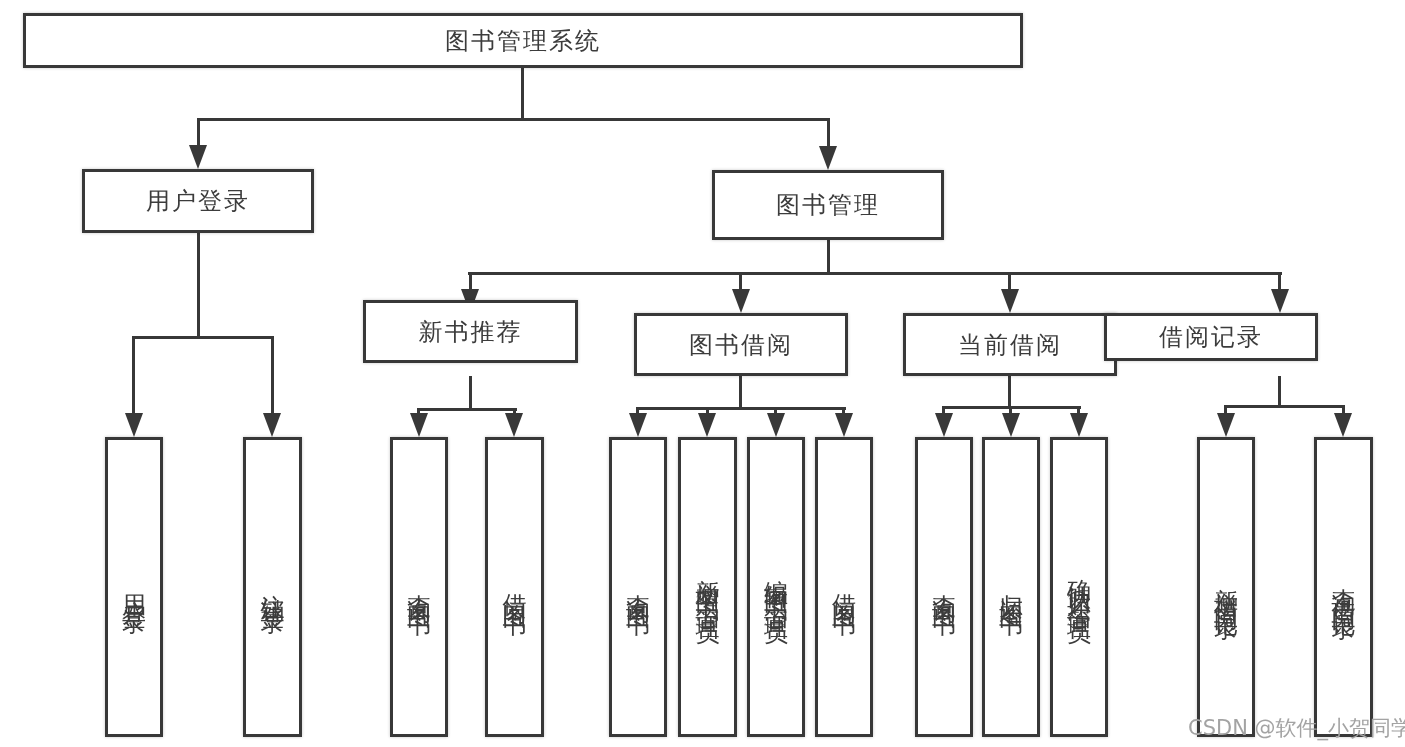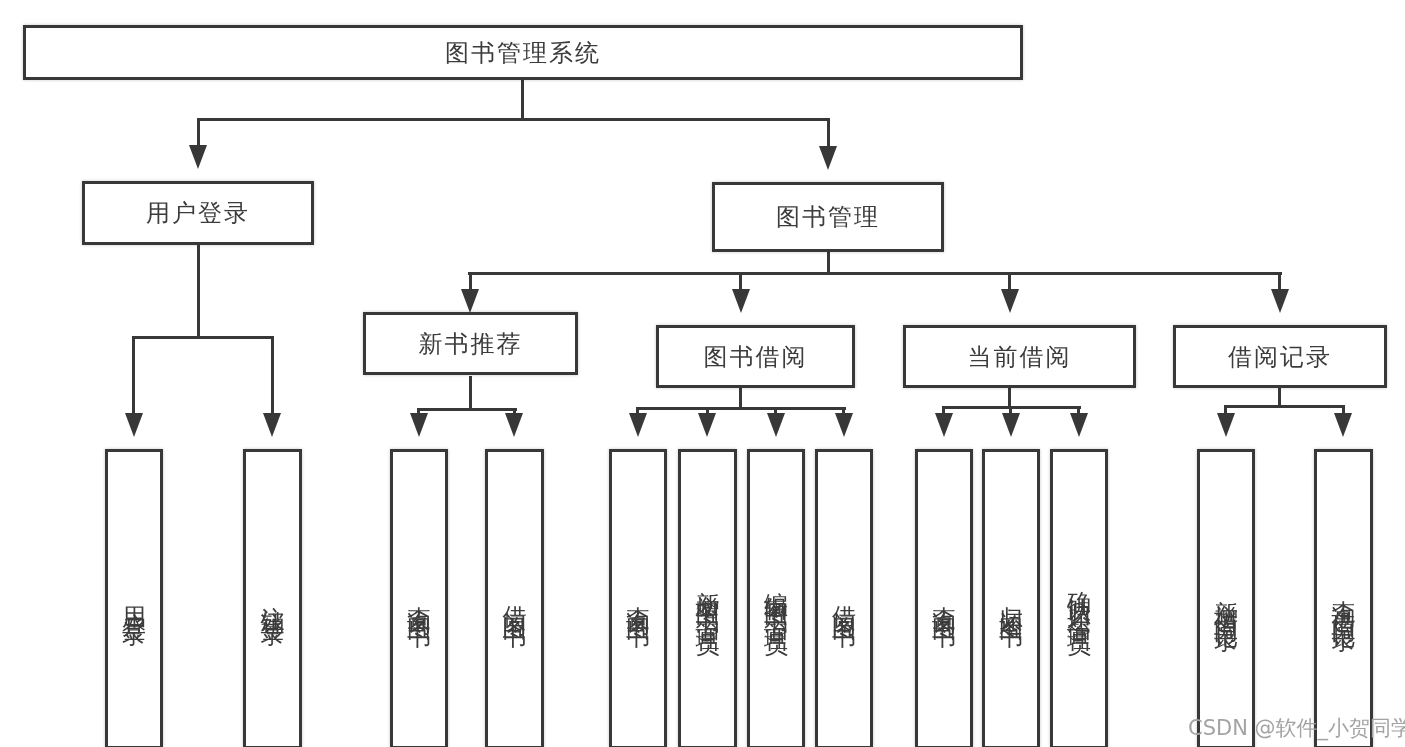--- a/index.html
+++ b/index.html
@@ -15,21 +15,20 @@
   }
   .node {
     position: absolute;
     background: #ffffff;
     border: 3px solid #383838;
     display: flex;
     align-items: center;
     justify-content: center;
     box-shadow: 0 0 3px rgba(0,0,0,0.22);
     z-index: 2;
-    margin-top: 12px;
   }
   .node.h {
     font-size: 24px;
     letter-spacing: 2px;
     white-space: nowrap;
   }
   .node.v {
     writing-mode: vertical-rl;
     text-orientation: mixed;
     font-size: 24px;
@@ -122,23 +121,23 @@
 
   <div class="node h" style="left:23px;top:13px;width:1000px;height:55px">图书管理系统</div>
 
   <div class="node h" style="left:82px;top:169px;width:232px;height:64px">用户登录</div>
   <div class="node h" style="left:712px;top:170px;width:232px;height:70px">图书管理</div>
 
   <div class="node v" style="left:105px;top:437px;width:58px;height:300px">用户登录</div>
   <div class="node v" style="left:243px;top:437px;width:59px;height:300px">注销登录</div>
 
   <div class="node h" style="left:363px;top:300px;width:215px;height:63px">新书推荐</div>
-  <div class="node h" style="left:656px;top:313px;width:199px;height:63px">图书借阅</div>
-  <div class="node h" style="left:903px;top:313px;width:233px;height:63px">当前借阅</div>
-  <div class="node h" style="left:1173px;top:313px;width:214px;height:63px">借阅记录</div>
+  <div class="node h" style="left:634px;top:313px;width:214px;height:63px">图书借阅</div>
+  <div class="node h" style="left:903px;top:313px;width:214px;height:63px">当前借阅</div>
+  <div class="node h" style="left:1104px;top:313px;width:214px;height:48px">借阅记录</div>
 
   <div class="node v" style="left:390px;top:437px;width:58px;height:300px">查询图书</div>
   <div class="node v" style="left:485px;top:437px;width:59px;height:300px">借阅图书</div>
 
   <div class="node v" style="left:609px;top:437px;width:58px;height:300px">查询图书</div>
   <div class="node v" style="left:678px;top:437px;width:59px;height:300px">新增图书（管理员）</div>
   <div class="node v" style="left:747px;top:437px;width:58px;height:300px">编辑图书（管理员）</div>
   <div class="node v" style="left:815px;top:437px;width:58px;height:300px">借阅图书</div>
 
   <div class="node v" style="left:915px;top:437px;width:58px;height:300px">查询图书</div>

